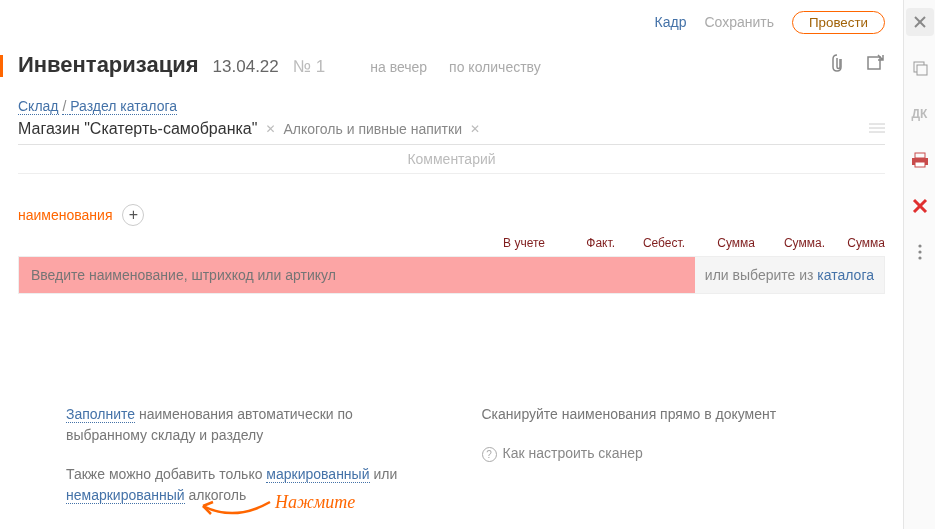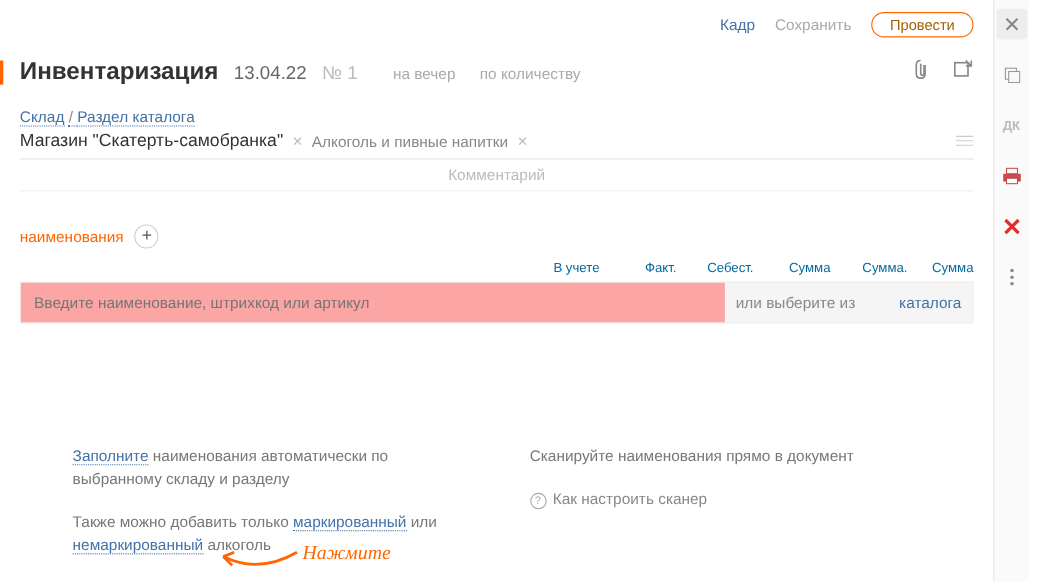--- a/index.html
+++ b/index.html
@@ -8,47 +8,47 @@
   .sidebar { width: 32px; height:529px; float:left; border-left:1px solid #e5e5e5; background:#fafafa; display:flex; flex-direction:column; align-items:center; padding-top:8px; gap:18px;}
   .topbar { display:flex; justify-content:flex-end; align-items:center; gap:18px; height:24px; margin-bottom:18px;}
   .topbar a { color:#4472a8; text-decoration:none; cursor:pointer;}
   .topbar .muted { color:#aaa;}
   .btn-outline { border:1px solid #ff6600; border-radius:14px; padding:3px 16px; color:#a16207; background:#fff; cursor:pointer;}
   .header { display:flex; align-items:baseline; gap:14px; margin-bottom:20px;}
   .h-orange { width:3px; height:22px; background:#ff6600; position:absolute; left:0; top:55px;}
   .header h1 { font-size:22px; font-weight:bold; color:#333;}
   .header .date { font-size:17px; color:#666;}
   .header .num { font-size:17px; color:#bbb;}
-  .header .opts { font-size:14px; color:#aaa; margin-left:18px;}
+  .header .opts { font-size:14px; color:#aaa; margin-left:31px;}
   .header-icons { position:absolute; right:18px; top:53px; display:flex; gap:20px;}
   .breadcrumb { color:#4472a8; margin-bottom:6px; font-size:14px;}
   .breadcrumb span { border-bottom:1px dotted #4472a8; cursor:pointer;}
   .sep { color:#888;}
   .row-store { display:flex; align-items:center; border-bottom:1px solid #e1e1e1; padding-bottom:6px; position:relative;}
   .store { font-size:16px; color:#333; font-weight:500;}
   .xclose { color:#bbb; font-size:12px; margin:0 8px; cursor:pointer;}
   .cat { font-size:14px; color:#888;}
   .row-store .menu-dots { position:absolute; right:0; color:#ccc; cursor:pointer;}
   .comment { color:#bbb; padding:6px 0; border-bottom:1px solid #eee; margin-bottom:30px;text-align:center;}
   .tabrow { display:flex; align-items:center; gap:10px; margin-bottom:10px;}
   .tab-active { color:#ff6600; font-size:14px;}
   .circle-btn { width:22px; height:22px; border:1px solid #ccc; border-radius:50%; display:flex; align-items:center; justify-content:center; cursor:pointer; font-size:16px; color:#555;}
-  .colhead { display:flex; font-size:12px; color:#0369a1; padding:0 0 6px 0;justify-content:space-between; }
+  .colhead { display:flex; font-size:12px; color:#7f1d1d; padding:0 0 6px 0;justify-content:space-between; }
   .colhead > div { text-align:right;}
   .colhead .c1{flex:1;}
   .colhead .c2{width:70px;}
   .colhead .c3{width:70px;}
   .colhead .c4{width:70px;}
   .colhead .c5{width:70px;}
   .colhead .c6{width:70px;}
   .colhead .c7{width:60px;}
   .input-row { display:flex; align-items:center; background:#f5f5f5; border:1px solid #eee;}
   .input-row input { flex:1; padding:10px 12px; border:none; background:#fca5a5; font-size:14px; outline:none; color:#555;}
   .input-row .or { padding:0 10px; color:#888; font-size:14px;}
-  .input-row .or a{ color:#4472a8; cursor:pointer; text-decoration:none;margin-left:36px;}
+  .input-row .or a{ color:#4472a8; cursor:pointer; text-decoration:none;}
   .hints { display:flex; margin-top:110px; gap:60px; padding:0 48px;}
   .hints .col { flex:1; color:#777; line-height:1.5; font-size:14px;}
   .hints a.link { color:#4472a8; text-decoration:none; cursor:pointer;}
   .hints .dotted { border-bottom:1px dotted #4472a8;}
   .hints .q { display:inline-block; width:15px; height:15px; border:1px solid #aaa; border-radius:50%; font-size:10px; text-align:center; line-height:14px; color:#aaa; margin-right:6px;}
   .annotation { position:absolute; left:275px; top:492px; color:#ff6600; font-family: 'Comic Sans MS', cursive; font-size:18px; font-style:italic;}
   .arrow { position:absolute; left:195px; top:494px; }
   .sidebar svg, .header-icons svg { display:block;}
   .side-btn { width:28px; height:28px; display:flex; align-items:center; justify-content:center; cursor:pointer; border-radius:4px;}
   .side-btn.close-main { background:#eee;}

